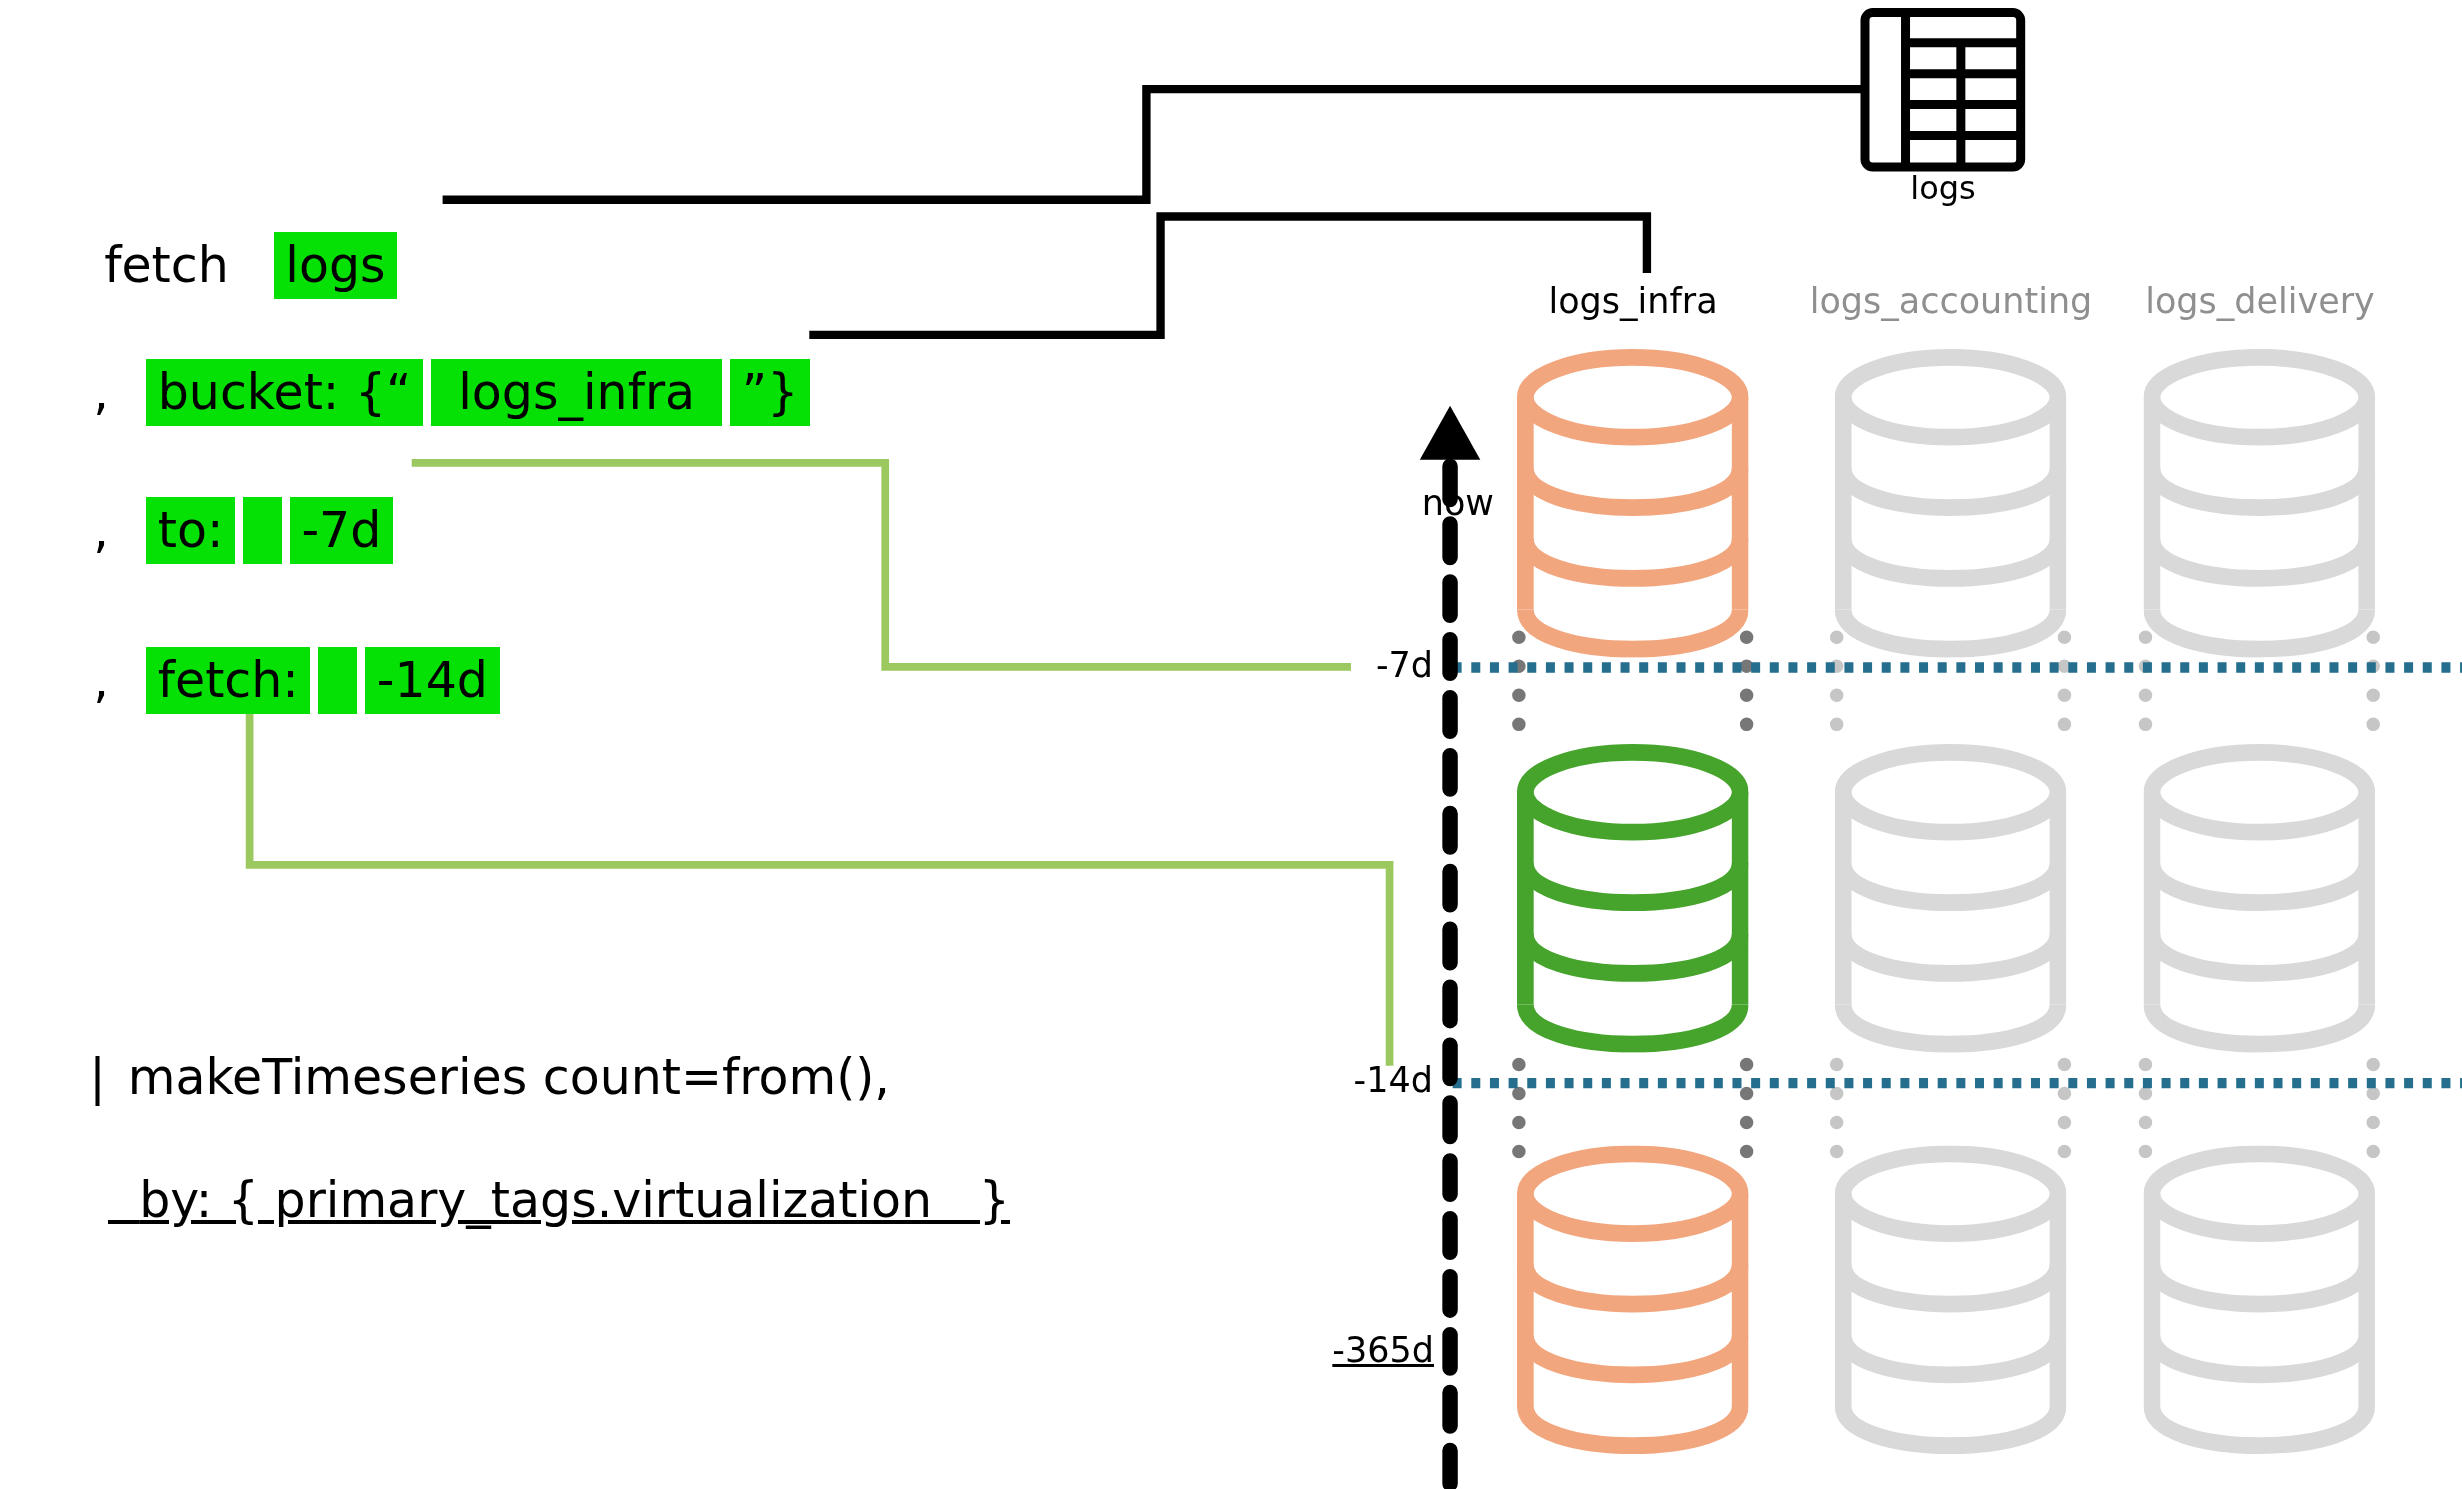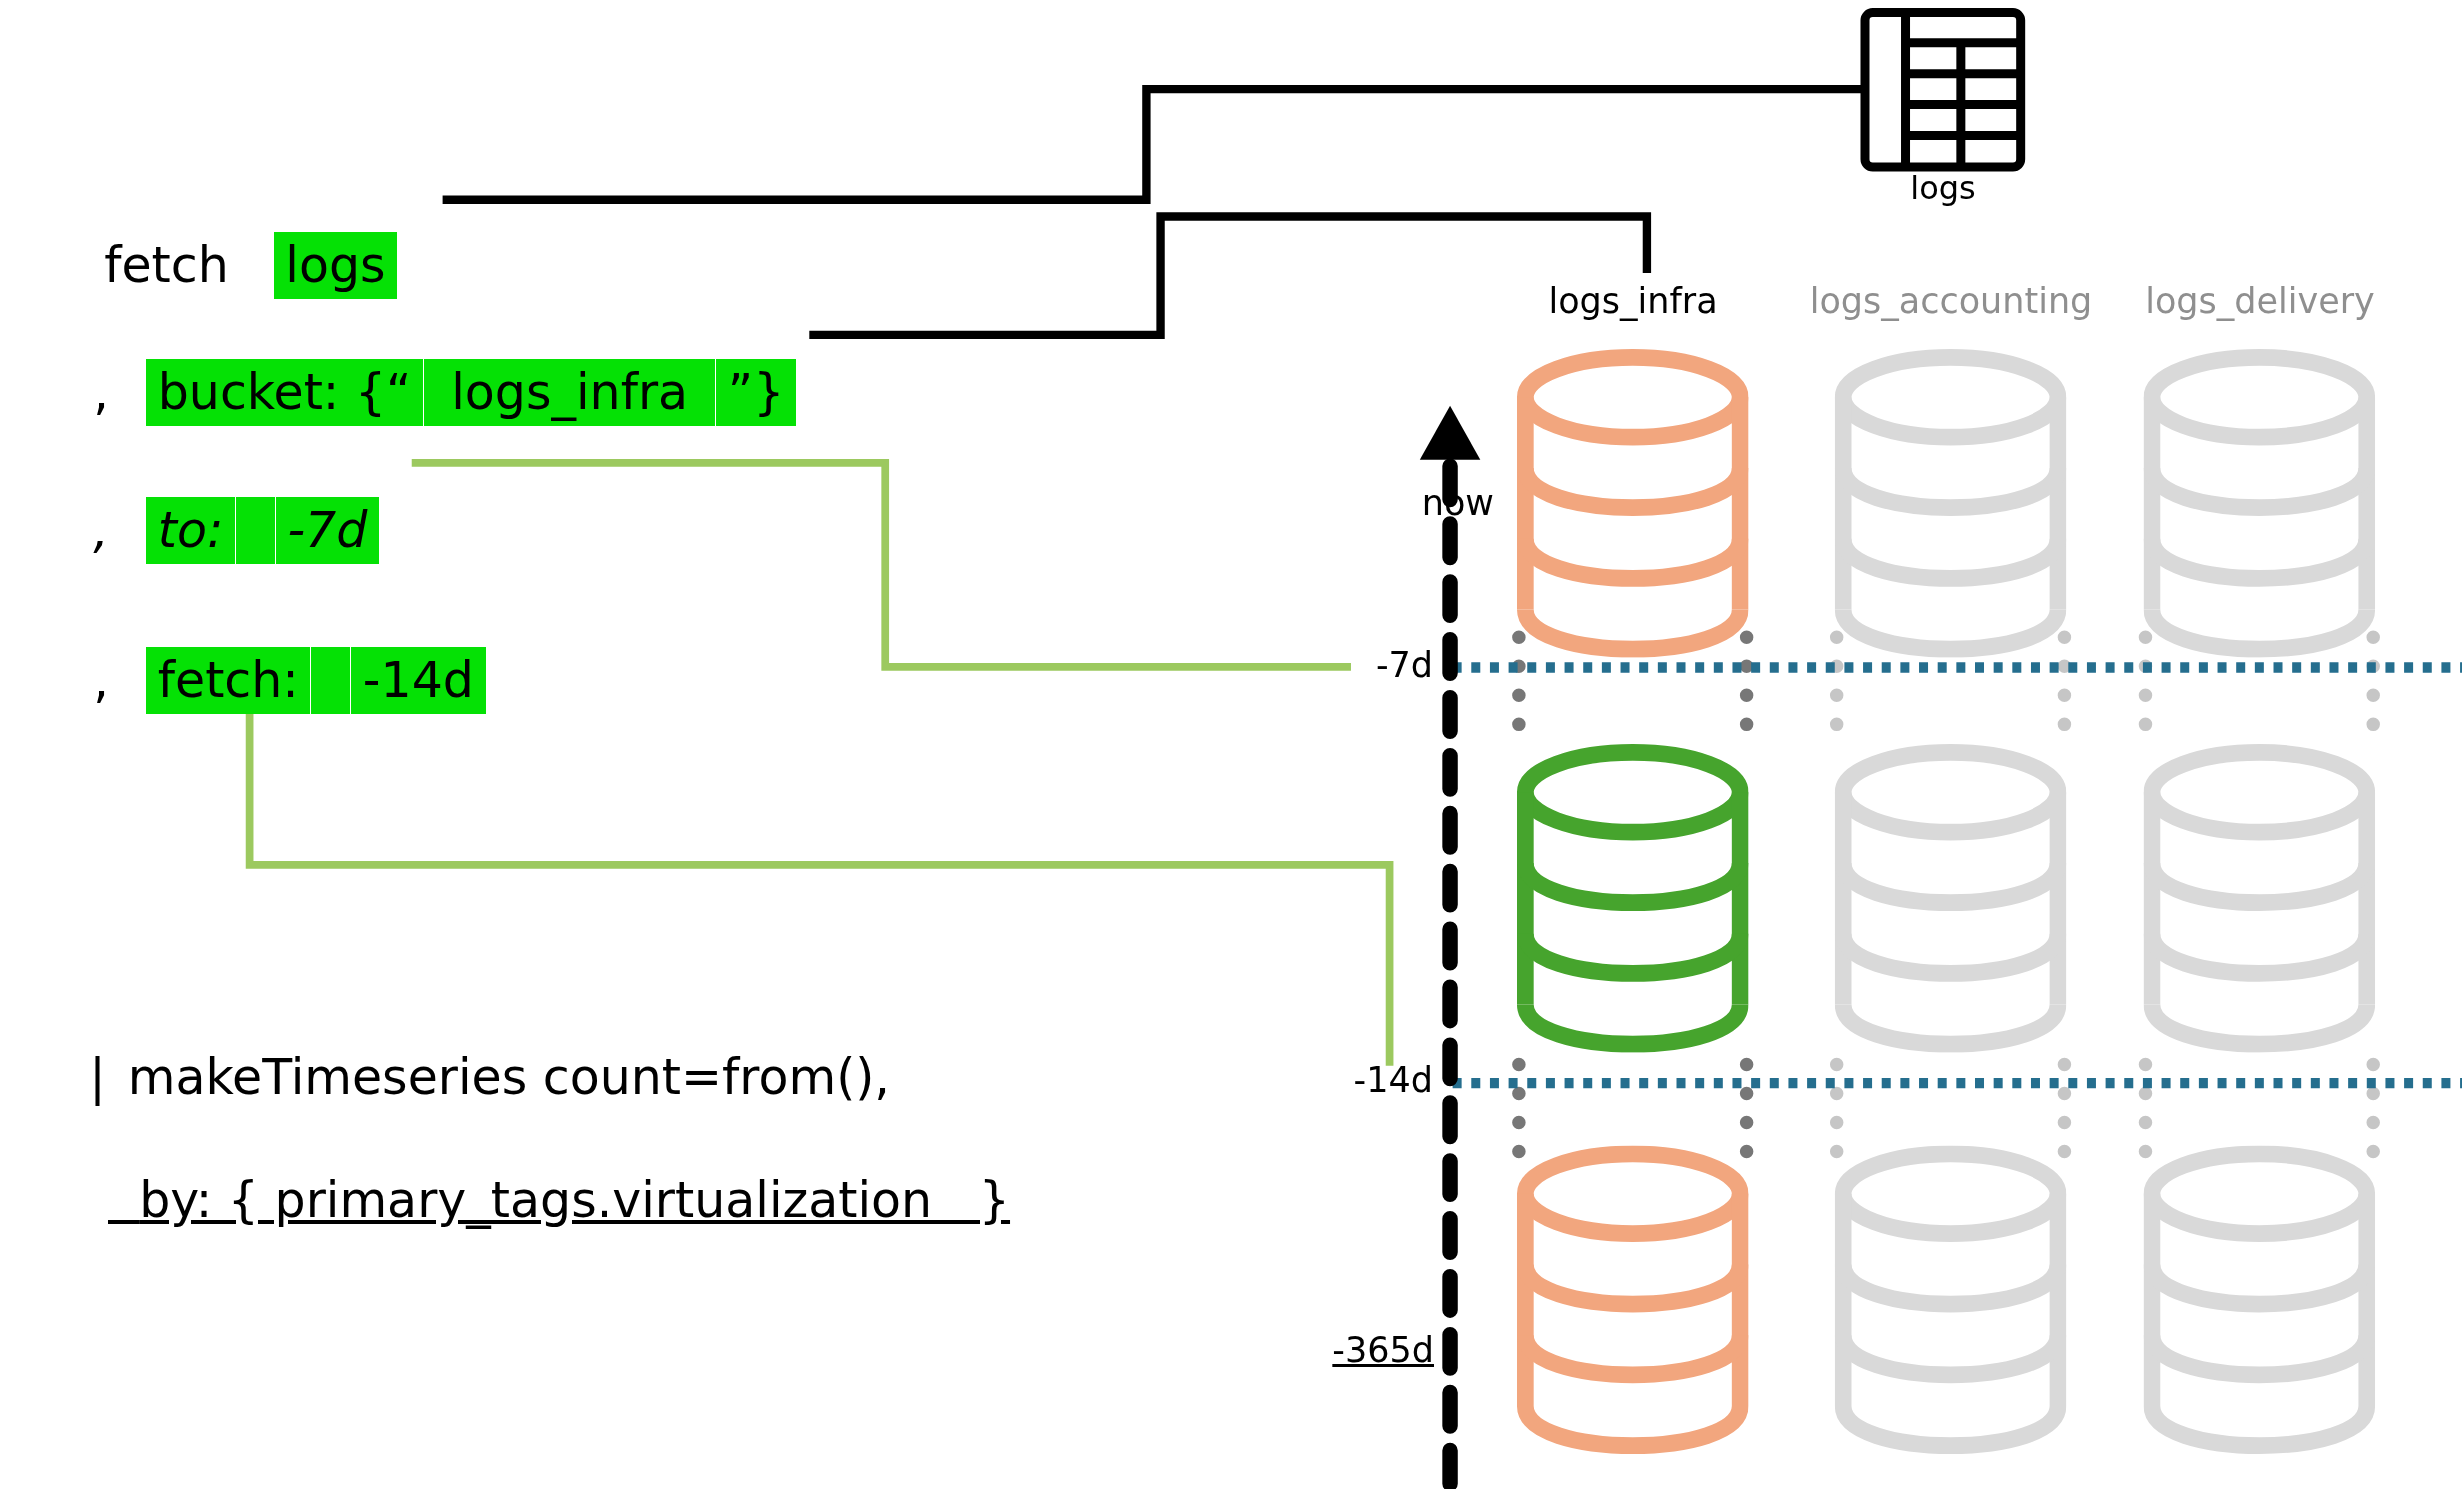--- a/index.html
+++ b/index.html
@@ -16,21 +16,21 @@
   *{margin:0;padding:0;box-sizing:border-box;}
   html,body{background:#ffffff;}
   body{
     width:2462px;height:1490px;position:relative;overflow:hidden;
     font-family:"DejaVu Sans","Liberation Sans",sans-serif;color:#000;
   }
   #scene{position:absolute;left:0;top:0;z-index:1;}
   .txt{position:absolute;z-index:2;white-space:pre;}
   .code-line{font-size:49px;line-height:67px;}
   .comma{display:inline-block;width:53px;}
-  .hl{background:var(--highlight);padding:5.1px 11.6px;margin-right:1px;}
+  .hl{background:var(--highlight);padding:5.1px 11.6px;margin-right:8px;}
   .hl:last-child{margin-right:0;}
   .kw{margin-right:0;}
   .hl-logs{margin-left:45px;}
   .pipe{margin-right:22px;}
   .col-label{font-size:35px;transform:translateX(-50%);}
   .gray-label{color:var(--label-gray);text-align:center;}
   .axis-label{font-size:35px;text-align:right;}
   .table-label{font-size:32px;transform:translateX(-50%);}
 </style>
 </head>
@@ -119,21 +119,21 @@
 </svg>
 
 <div class="txt code-line" style="left:73px;top:165px;">
   <span class="kw">fetch</span><span class="hl hl-logs">logs</span>
 </div>
 
 <div class="txt code-line" style="left:62px;top:292px;">
   <span class="comma">,</span><span class="hl">bucket: {“</span><span class="hl"> logs_infra </span><span class="hl">”}</span>
 </div>
 
-<div class="txt code-line" style="left:62px;top:430px;font-style:italic;">
+<div class="txt code-line" style="left:62px;top:430px;">
   <span class="comma">,</span><span class="hl">to:</span><span class="hl"> </span><span class="hl">-7d</span>
 </div>
 
 <div class="txt code-line" style="left:62px;top:580px;">
   <span class="comma">,</span><span class="hl">fetch:</span><span class="hl"> </span><span class="hl">-14d</span>
 </div>
 
 <div class="txt code-line" style="left:58px;top:977px;">
   <span class="pipe">|</span><span>makeTimeseries count=from(),</span>
 </div>

